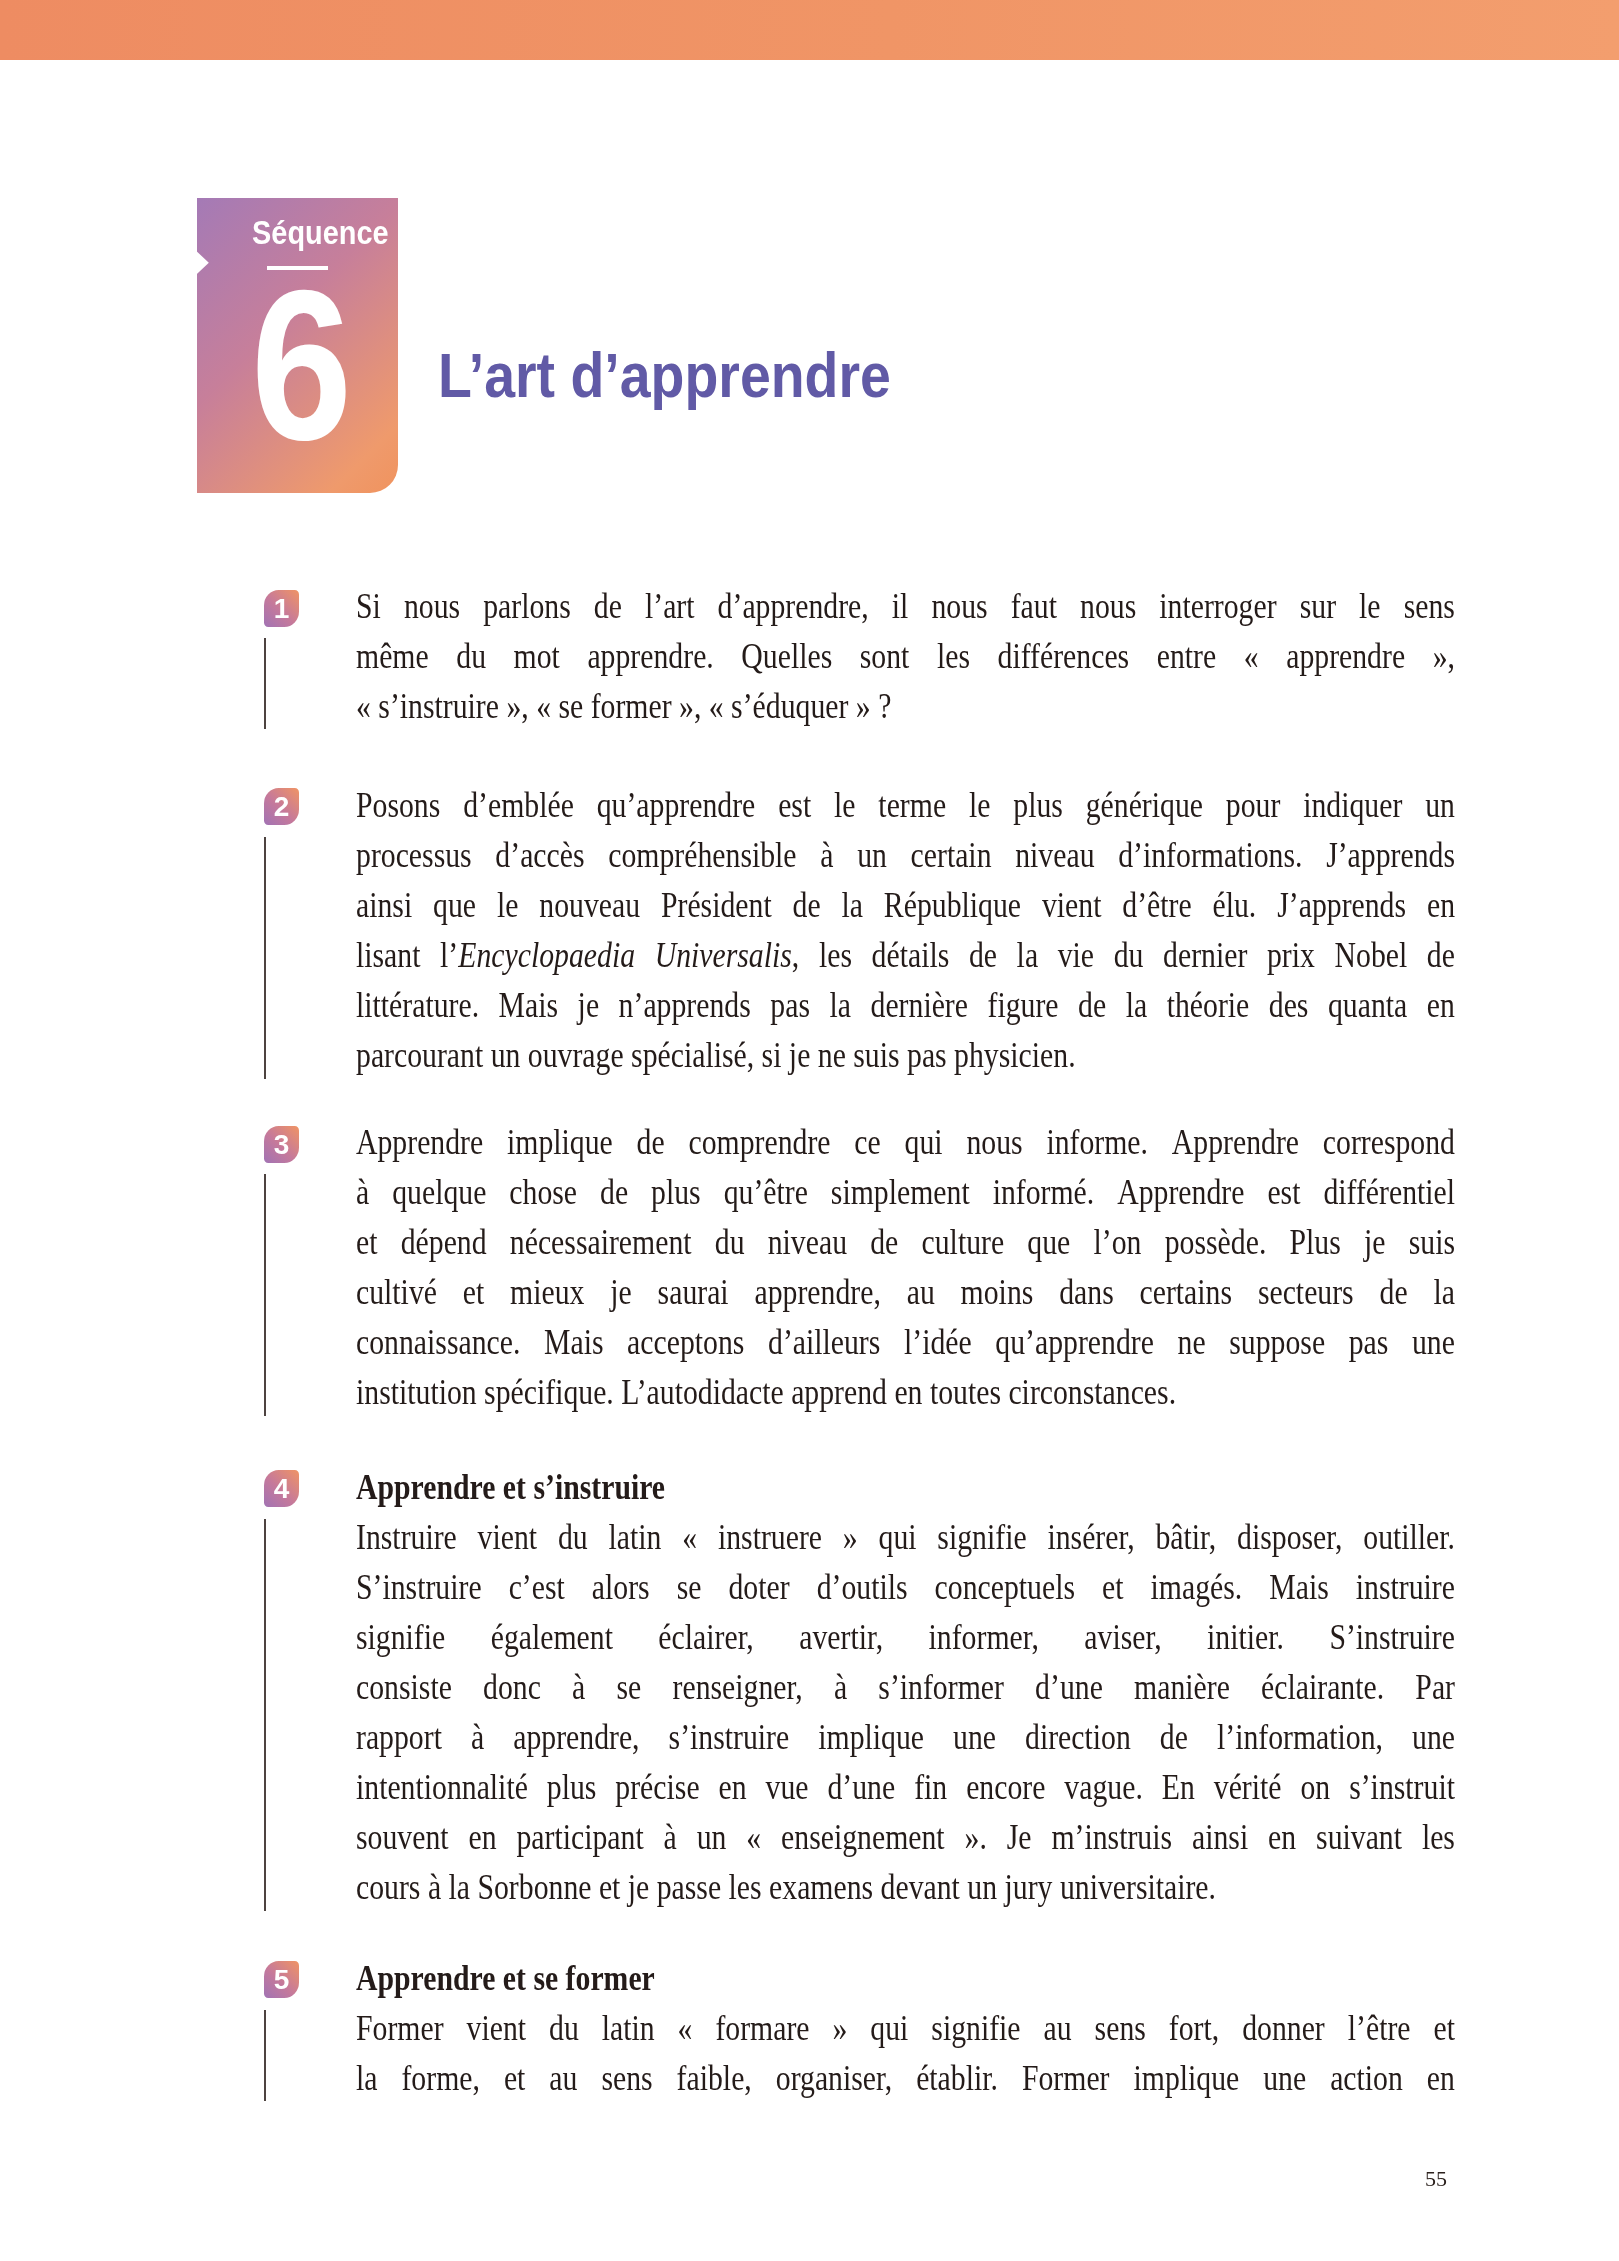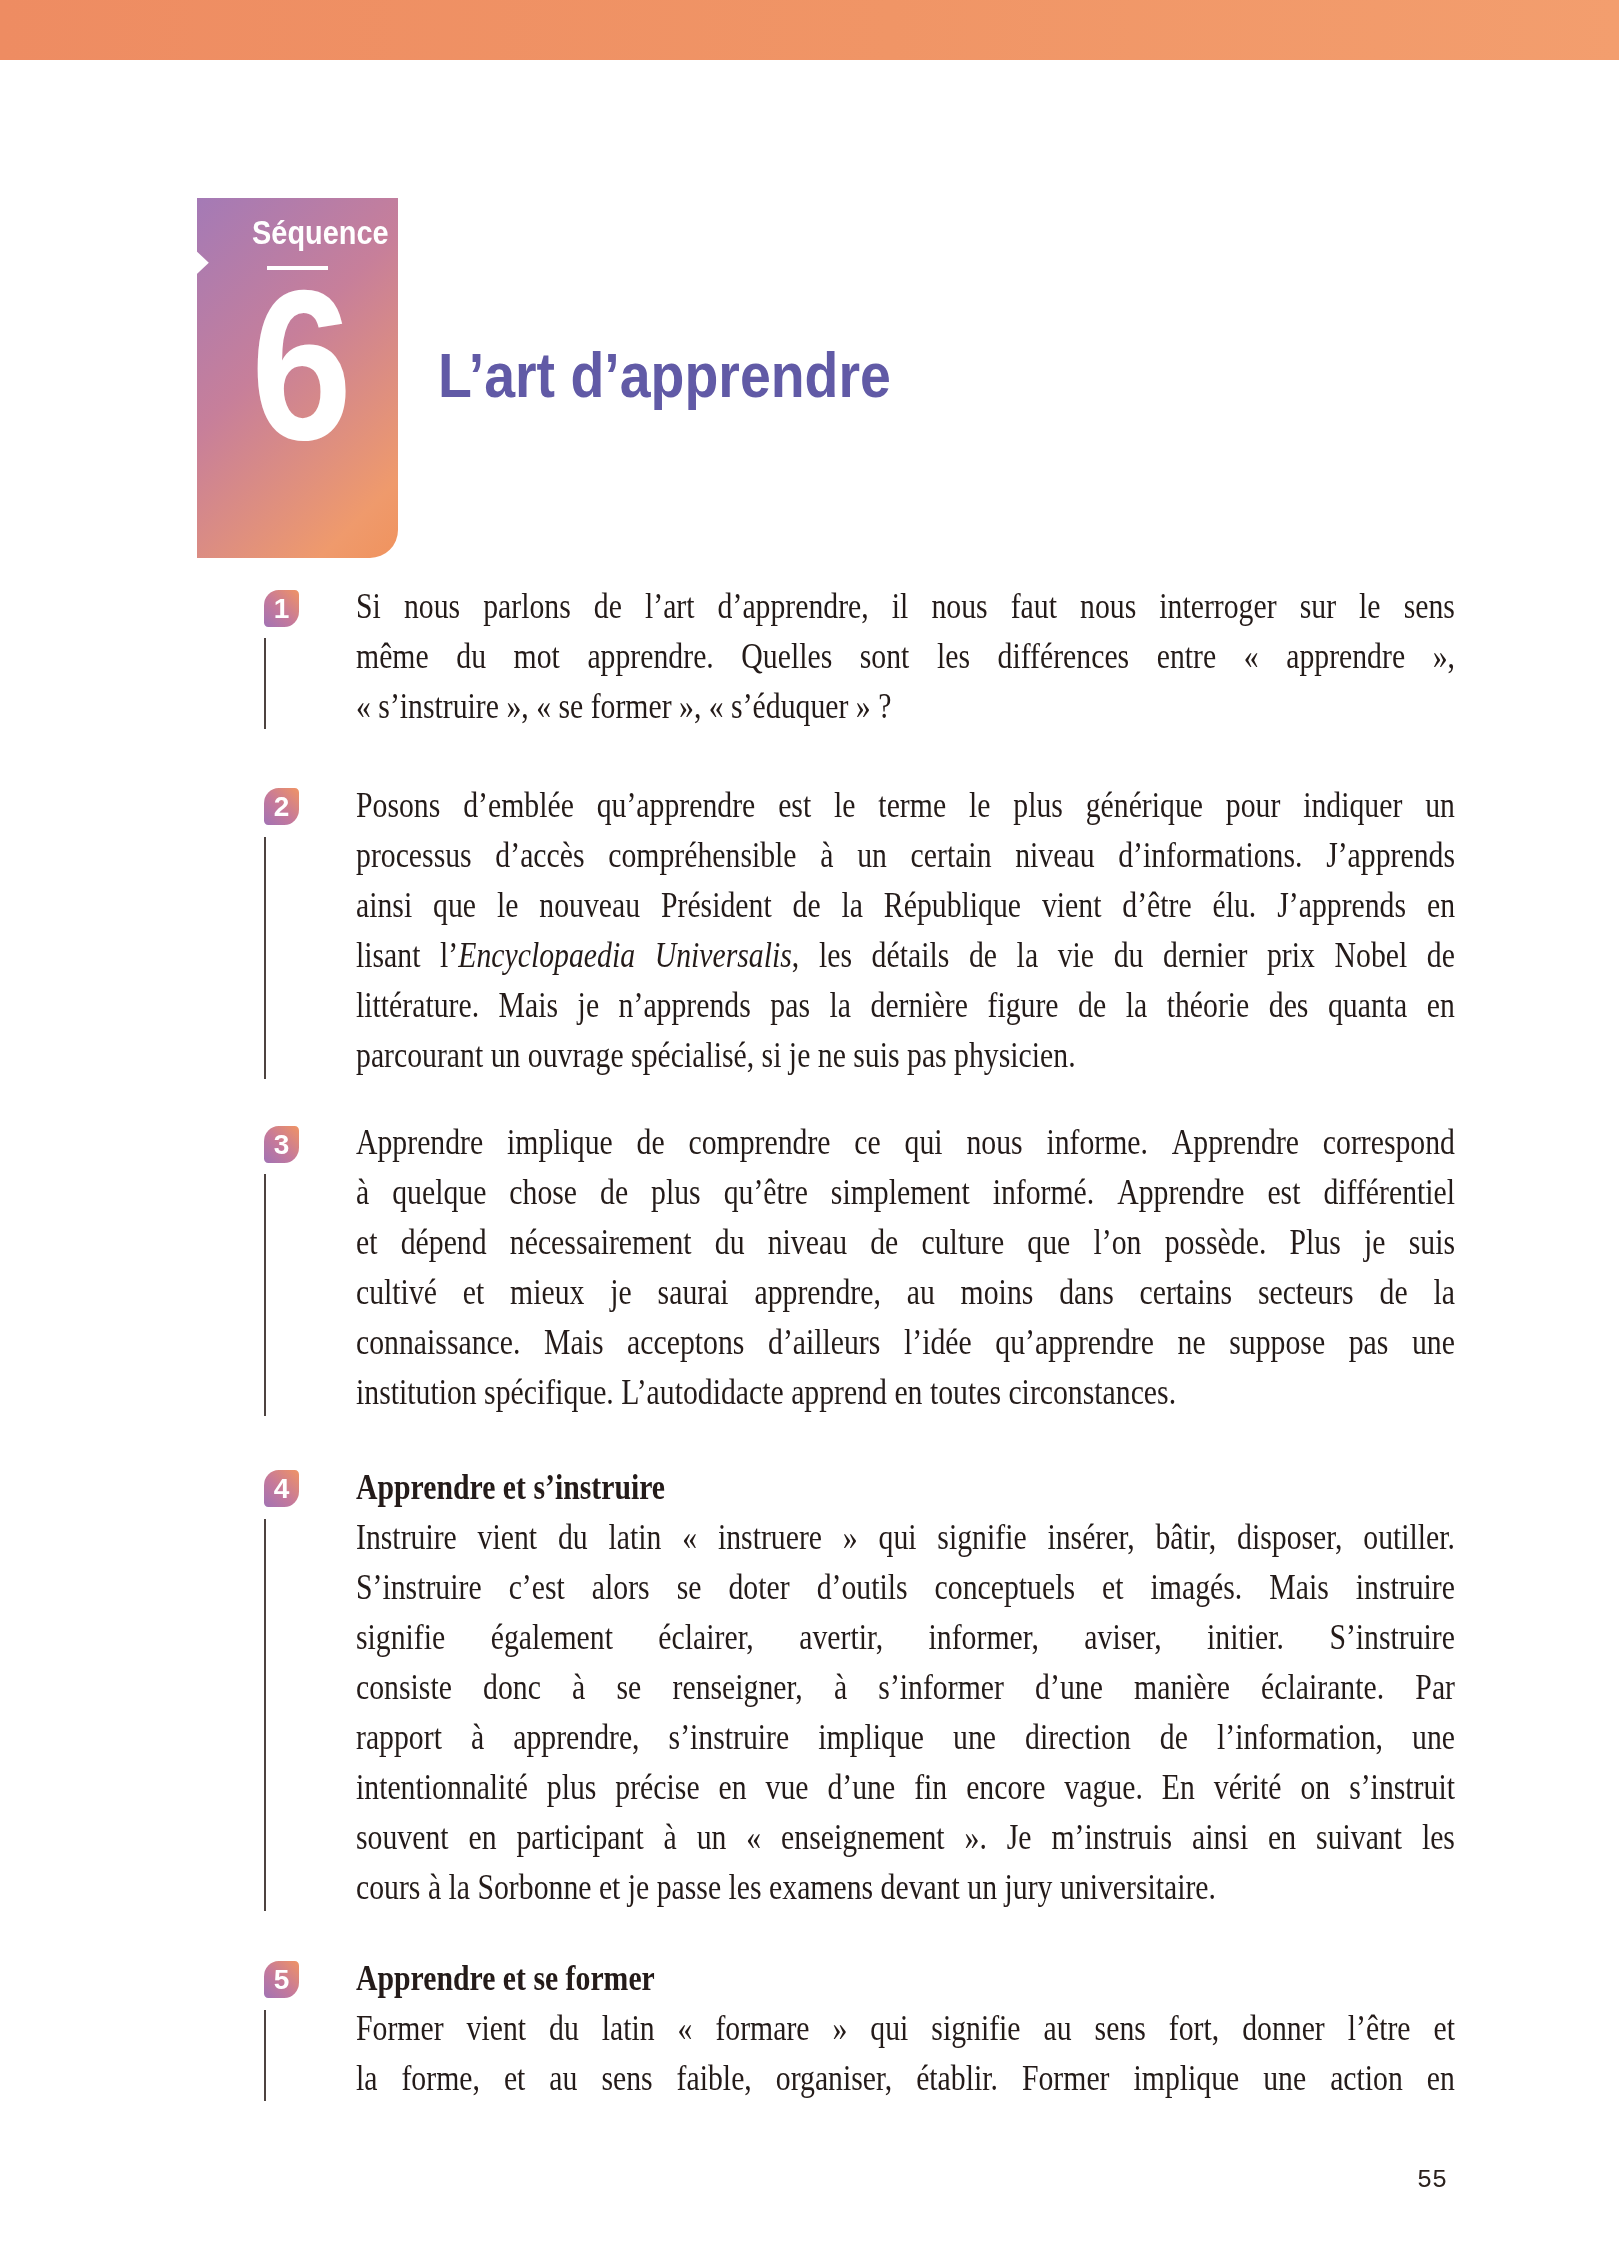--- a/index.html
+++ b/index.html
@@ -6,21 +6,21 @@
   .page {
     position:relative; width:1620px; height:2261px; background:#ffffff;
     font-family:"Liberation Serif", serif; overflow:hidden;
   }
   .topbar {
     position:absolute; left:0; top:0; width:1620px; height:60px;
     background:linear-gradient(90deg, #ee8c62 0%, #f09566 55%, #f39e6e 100%);
   }
   
   .seqbadge {
-    position:absolute; left:197px; top:198px; width:201px; height:360px;
+    position:absolute; left:197px; top:198px; width:201px; height:295px;
     background:linear-gradient(135deg, #a47ab6 0%, #c77f9a 42%, #ef9a6c 86%, #f0935e 100%);
     border-radius:0 0 28px 0;
   }
   .seq-notch {
     position:absolute; left:-0.7px; top:53px; width:12.5px; height:23.6px; background:#ffffff;
     clip-path:polygon(0 0, 100% 50%, 0 100%);
   }
   .seq-label {
     position:absolute; right:9.6px; top:17px; color:#ffffff;
     font-family:"Liberation Sans", sans-serif; font-weight:bold; font-size:34px;
@@ -51,21 +51,21 @@
   .numbadge {
     position:absolute; left:264px; width:35px; height:37px;
     border-radius:42% 12% 42% 12%;
     background:linear-gradient(45deg, #a173b4 0%, #c5799b 45%, #f09464 100%);
     color:#ffffff; font-family:"Liberation Sans", sans-serif; font-weight:bold; font-size:28px;
     display:flex; align-items:center; justify-content:center;
   }
   .rule { position:absolute; left:264px; width:2.2px; background:#4d4340; }
   .pagenum {
     position:absolute; right:173px; top:2168px; color:#2b211d;
-    font-family:Liberation Mono, monospace; font-size:25px; line-height:1;
+    font-family:Liberation Serif, serif; font-size:22px; line-height:1;
   }
 </style>
 </head>
 <body>
 
 <div class="page">
 
   <div class="topbar"></div>
 
   <div class="seqbadge">

